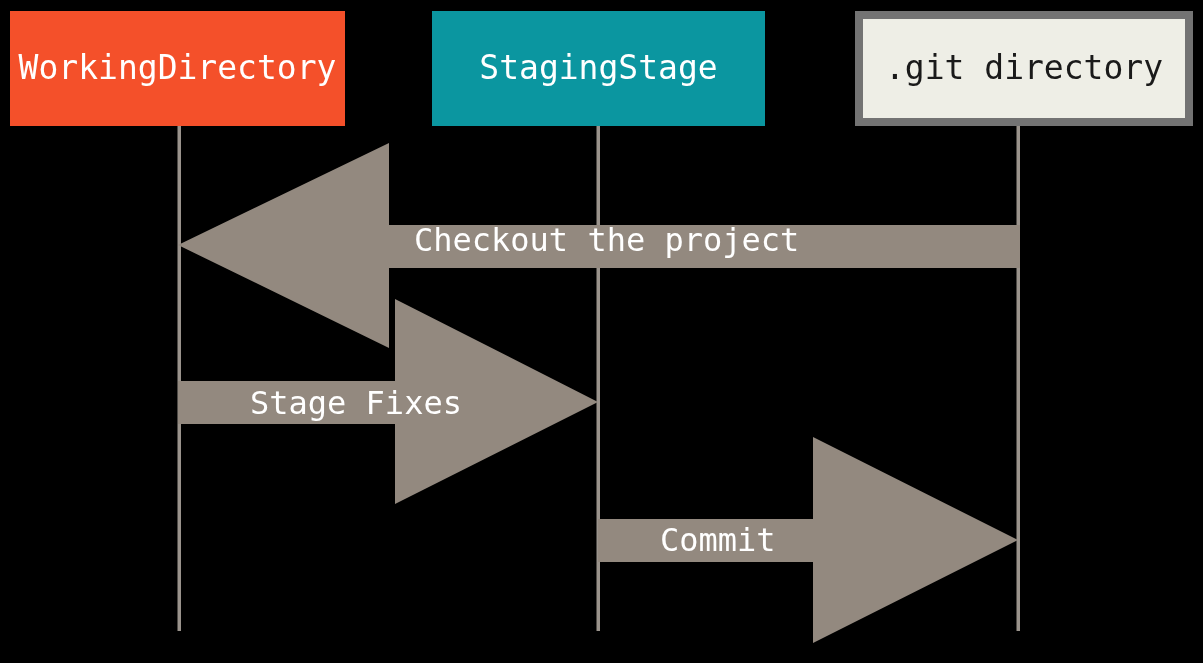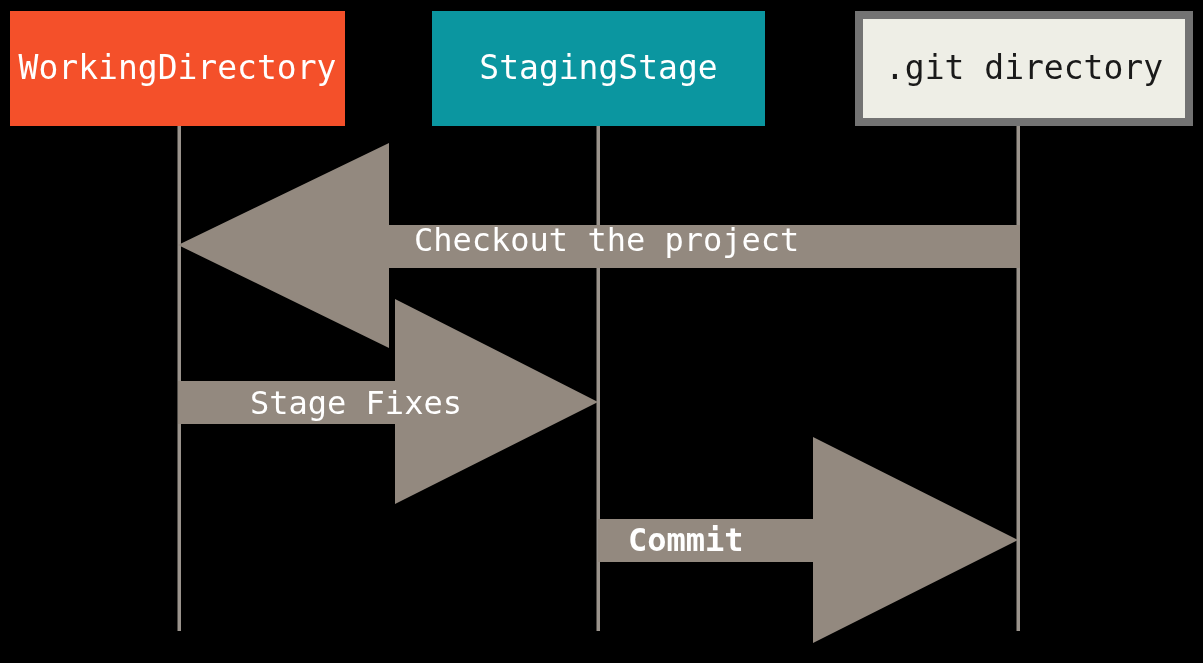--- a/index.html
+++ b/index.html
@@ -77,23 +77,22 @@
   #label-checkout {
     left: 414px;
     top: 224px;
   }
   #label-stage {
     left: 207px;
     top: 387px;
     margin-left: 43px;
   }
   #label-commit {
-    left: 628px;
+    left: 660px;
     top: 524px;
-    font-weight: bold;
   }
 </style>
 </head>
 <body>
 
 <div id="canvas">
 
   <svg id="diagram-svg" viewBox="0 0 1203 663" xmlns="http://www.w3.org/2000/svg">
 
     <rect x="177.5" y="126" width="3.5" height="505" fill="#9a938c"></rect>

